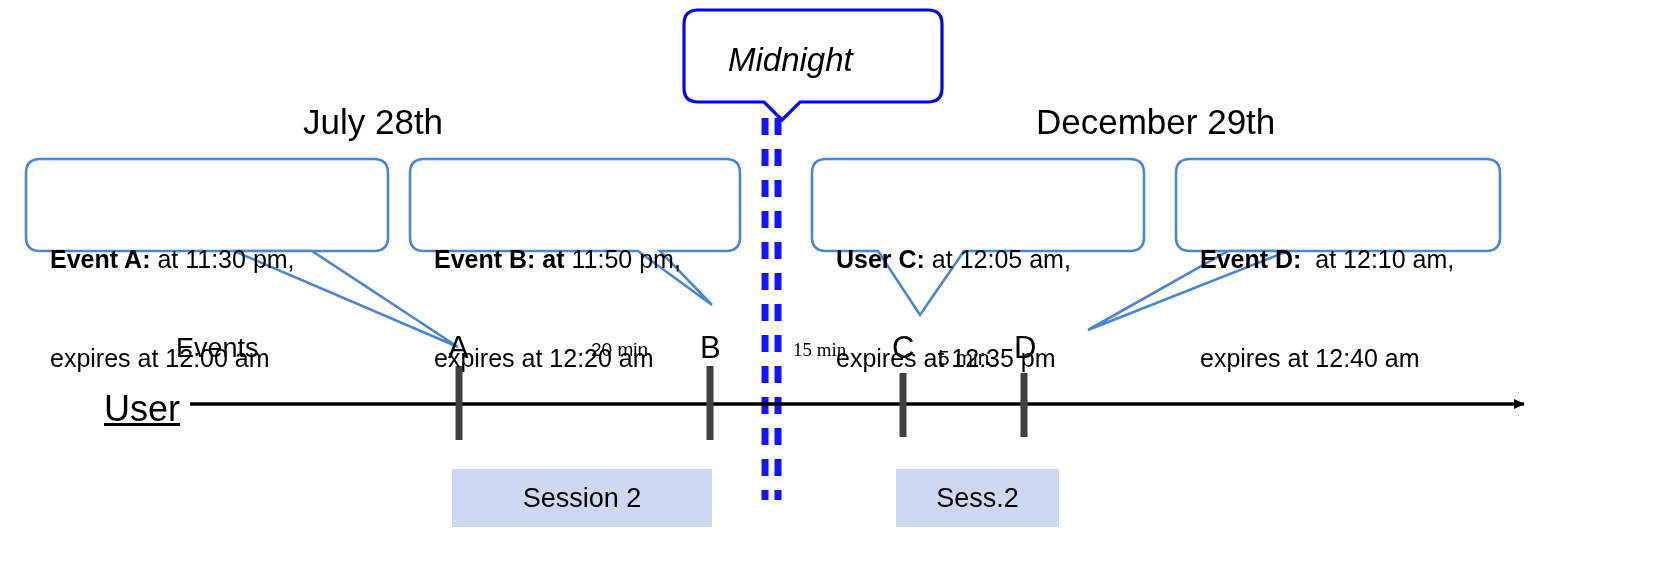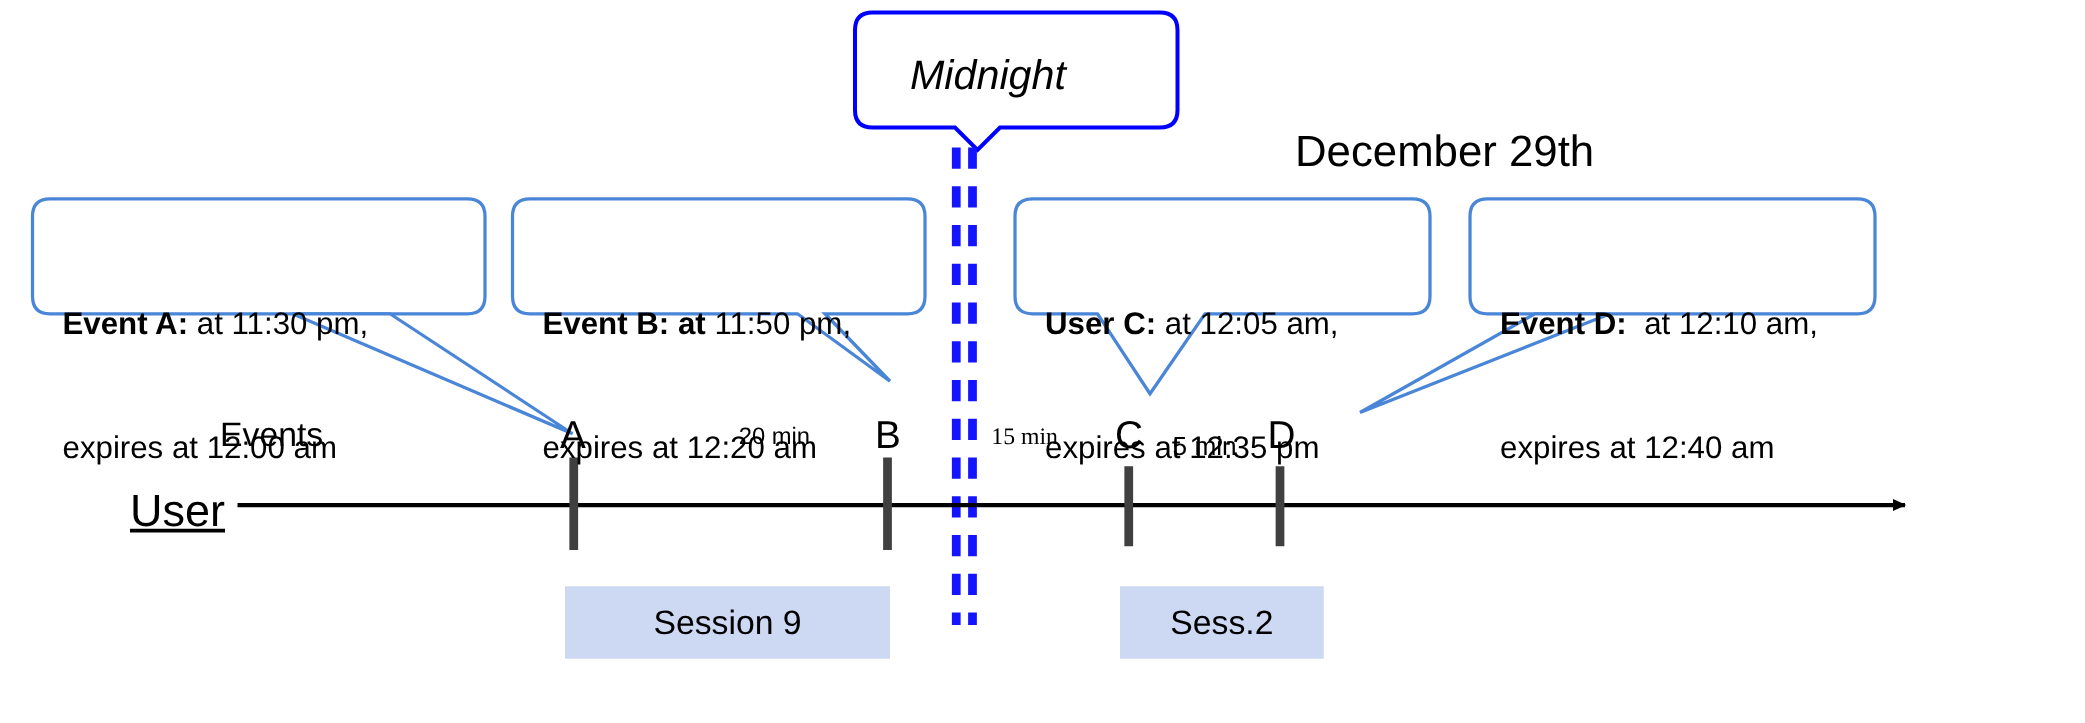--- a/index.html
+++ b/index.html
@@ -128,20 +128,21 @@
     <line x1="190" y1="404" x2="1524" y2="404" stroke="#000000" stroke-width="3.4" marker-end="url(#arrowend)"></line>
 
     <g>
       <line x1="459" y1="366" x2="459" y2="440" stroke="#404040" stroke-width="7"></line>
       <line x1="710" y1="366" x2="710" y2="440" stroke="#404040" stroke-width="7"></line>
       <line x1="903" y1="373" x2="903" y2="437" stroke="#404040" stroke-width="7"></line>
       <line x1="1024" y1="373" x2="1024" y2="437" stroke="#404040" stroke-width="7"></line>
     </g>
   </svg>
 
+  <div class="txt date-label" style="left:303px; top:100px;">July 28th</div>
   <div class="txt date-label" style="left:1036px; top:100px;">December 29th</div>
 
   <div class="txt midnight-text" style="left:728px; top:39px;font-style:italic;">Midnight</div>
 
   <div class="txt callout-text" style="left:50px; top:176px;">
     <div><b>Event A:</b><span> at 11:30 pm,</span></div>
     <div>expires at 12:00 am</div>
   </div>
 
   <div class="txt callout-text" style="left:434px; top:176px;">
@@ -165,19 +166,19 @@
   <div class="txt event-letter" style="left:448px; top:328px;">A</div>
   <div class="txt event-letter" style="left:700px; top:328px;">B</div>
   <div class="txt event-letter" style="left:892px; top:328px;">C</div>
   <div class="txt event-letter" style="left:1014px; top:328px;">D</div>
 
   <div class="txt gap-label" style="left:591px; top:338px;">20 min</div>
   <div class="txt gap-label" style="left:793px; top:338px;font-family:Liberation Serif, serif;">15 min</div>
   <div class="txt gap-label-sm" style="left:938px; top:345px;">5 min</div>
 
   <div class="session-box" style="left:452px; top:469px; width:260px; height:58px;">
-    <span>Session 9</span>
+    <span>Session 2</span>
   </div>
   <div class="session-box" style="left:896px; top:469px; width:163px; height:58px;">
     <span>Sess.2</span>
   </div>
 
 </div>
 
 </body></html>

